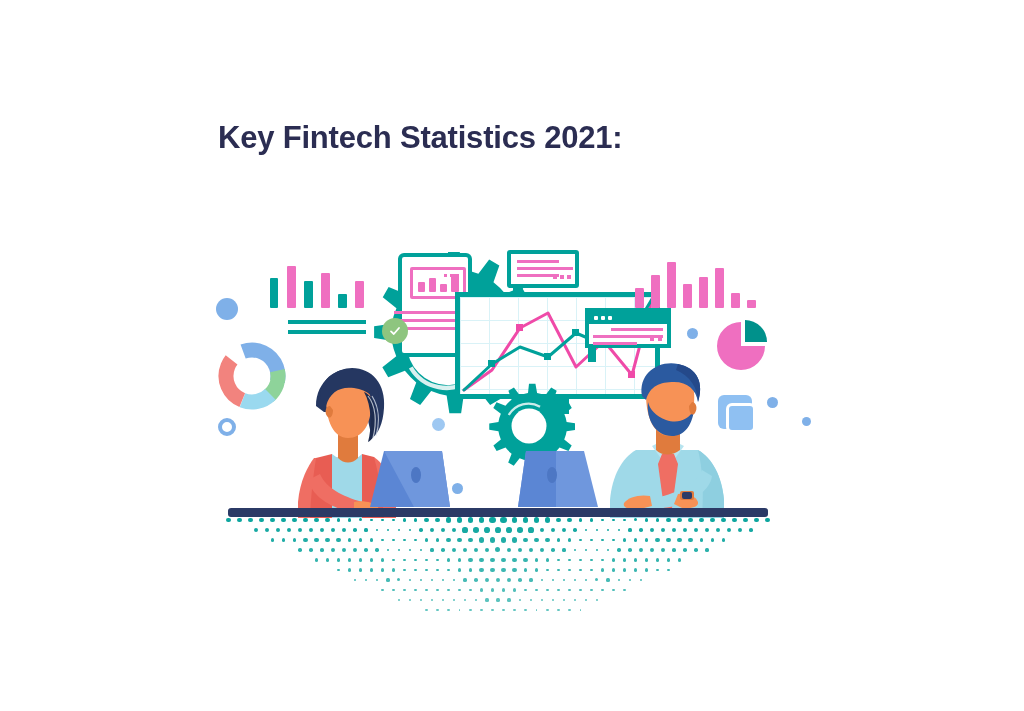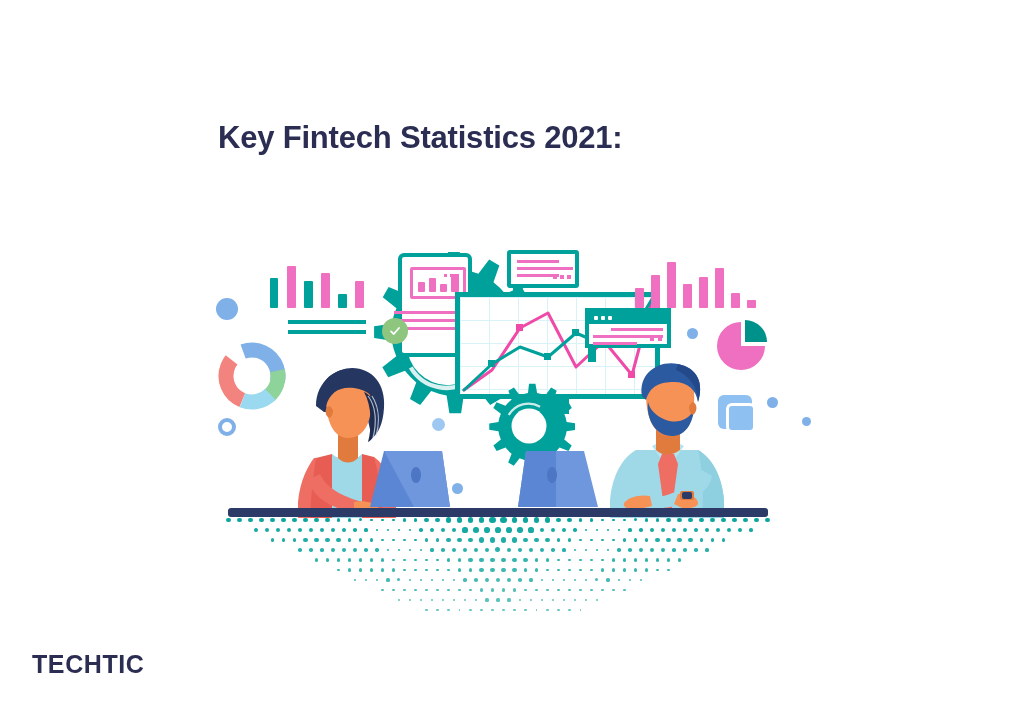--- a/index.html
+++ b/index.html
@@ -139,21 +139,20 @@
 </style>
 </head>
 <body>
 
 <div id="canvas">
 
   <div id="title-block">
     <div class="line">Key Fintech Statistics 2021:</div>
   </div>
 
-  <div id="logo">TECHTIC</div>
 
   <div id="illustration">
 
     <div class="dot-circle" style="left:16px; top:58px; width:22px; height:22px; background:#7fb0e8;"></div>
     <div class="ring-circle" style="left:18px; top:178px; width:18px; height:18px; border:4px solid #7fb0e8;"></div>
     <div class="dot-circle" style="left:232px; top:178px; width:13px; height:13px; background:#9ec8f2;"></div>
     <div class="dot-circle" style="left:288px; top:68px; width:9px; height:9px; background:#9ec8f2;"></div>
     <div class="dot-circle" style="left:487px; top:88px; width:11px; height:11px; background:#7fb0e8;"></div>
     <div class="dot-circle" style="left:378px; top:95px; width:9px; height:9px; background:#9ec8f2;"></div>
     <div class="dot-circle" style="left:567px; top:157px; width:11px; height:11px; background:#7fb0e8;"></div>

